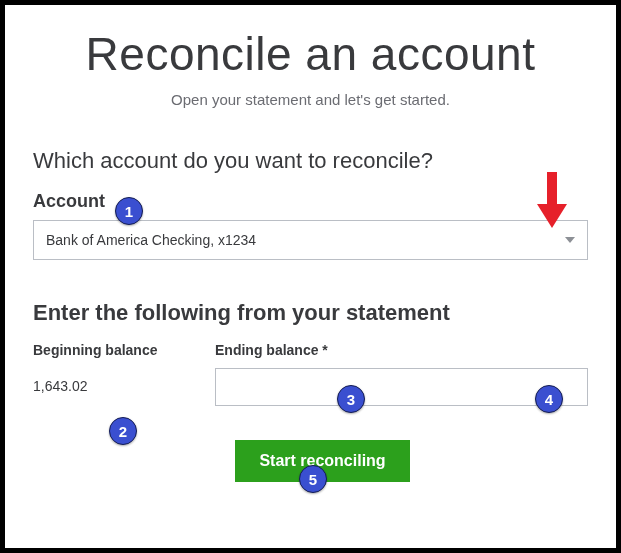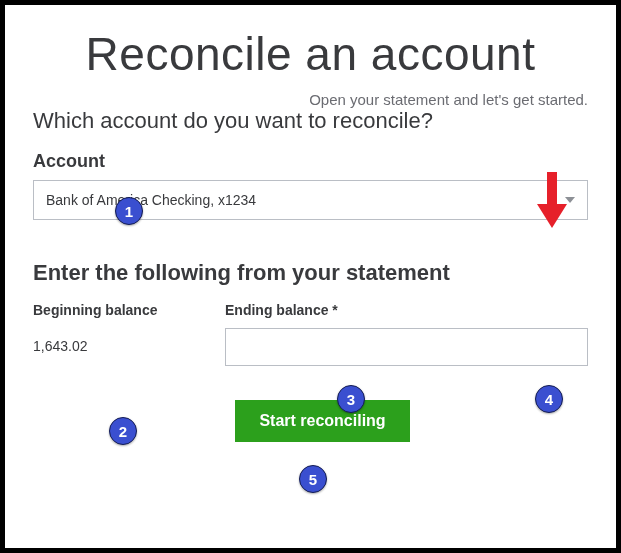--- a/index.html
+++ b/index.html
@@ -18,29 +18,30 @@
     }
     .title {
       text-align: center;
       font-size: 46px;
       font-weight: 400;
       color: #393a3d;
       margin-top: 2px;
       letter-spacing: 0.5px;
     }
     .subtitle {
-      text-align: right;
+      text-align: center;
       font-size: 15px;
       color: #6b6c72;
       margin-top: 10px;
     }
     .section-heading {
       font-size: 22px;
       font-weight: 400;
       color: #393a3d;
+      margin-top: 40px;
     }
     .section-heading.second { margin-top: 40px; font-weight: bold; }
     .field-label {
       font-size: 18px;
       font-weight: 700;
       color: #393a3d;
       margin-top: 17px;
       display: block;
     }
     .select-wrap {
@@ -62,21 +63,21 @@
       justify-content: space-between;
     }
     .caret {
       width: 0; height: 0;
       border-left: 5px solid transparent;
       border-right: 5px solid transparent;
       border-top: 6px solid #8d9096;
     }
     .row {
       display: flex;
-      gap: 22px;
+      gap: 12px;
       margin-top: 16px;
     }
     .col { flex: 1; display: flex; flex-direction: column; }
     .col-label {
       font-size: 14px;
       font-weight: 700;
       color: #393a3d;
       white-space: nowrap;
     }
     .static-value {

